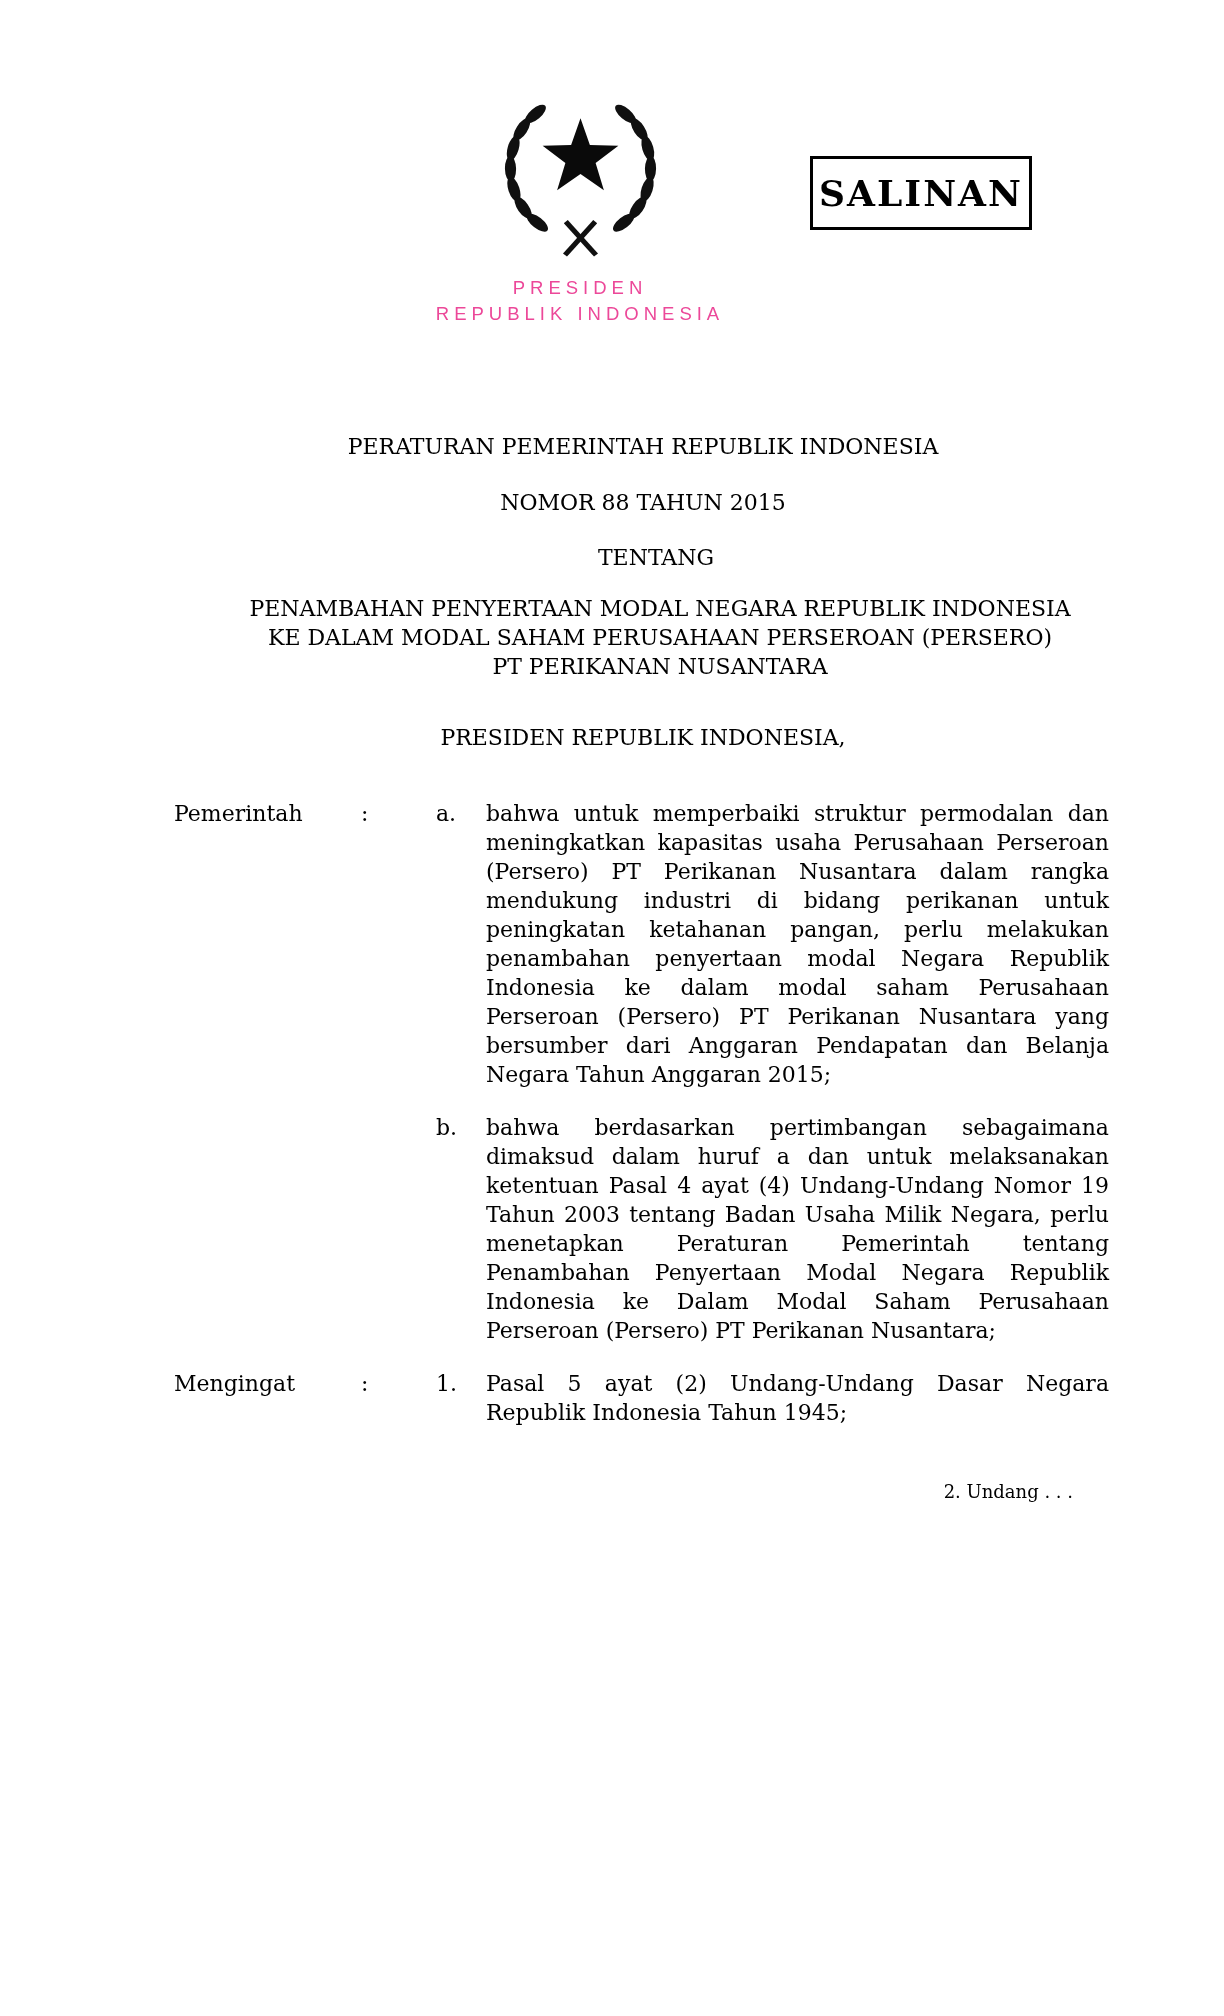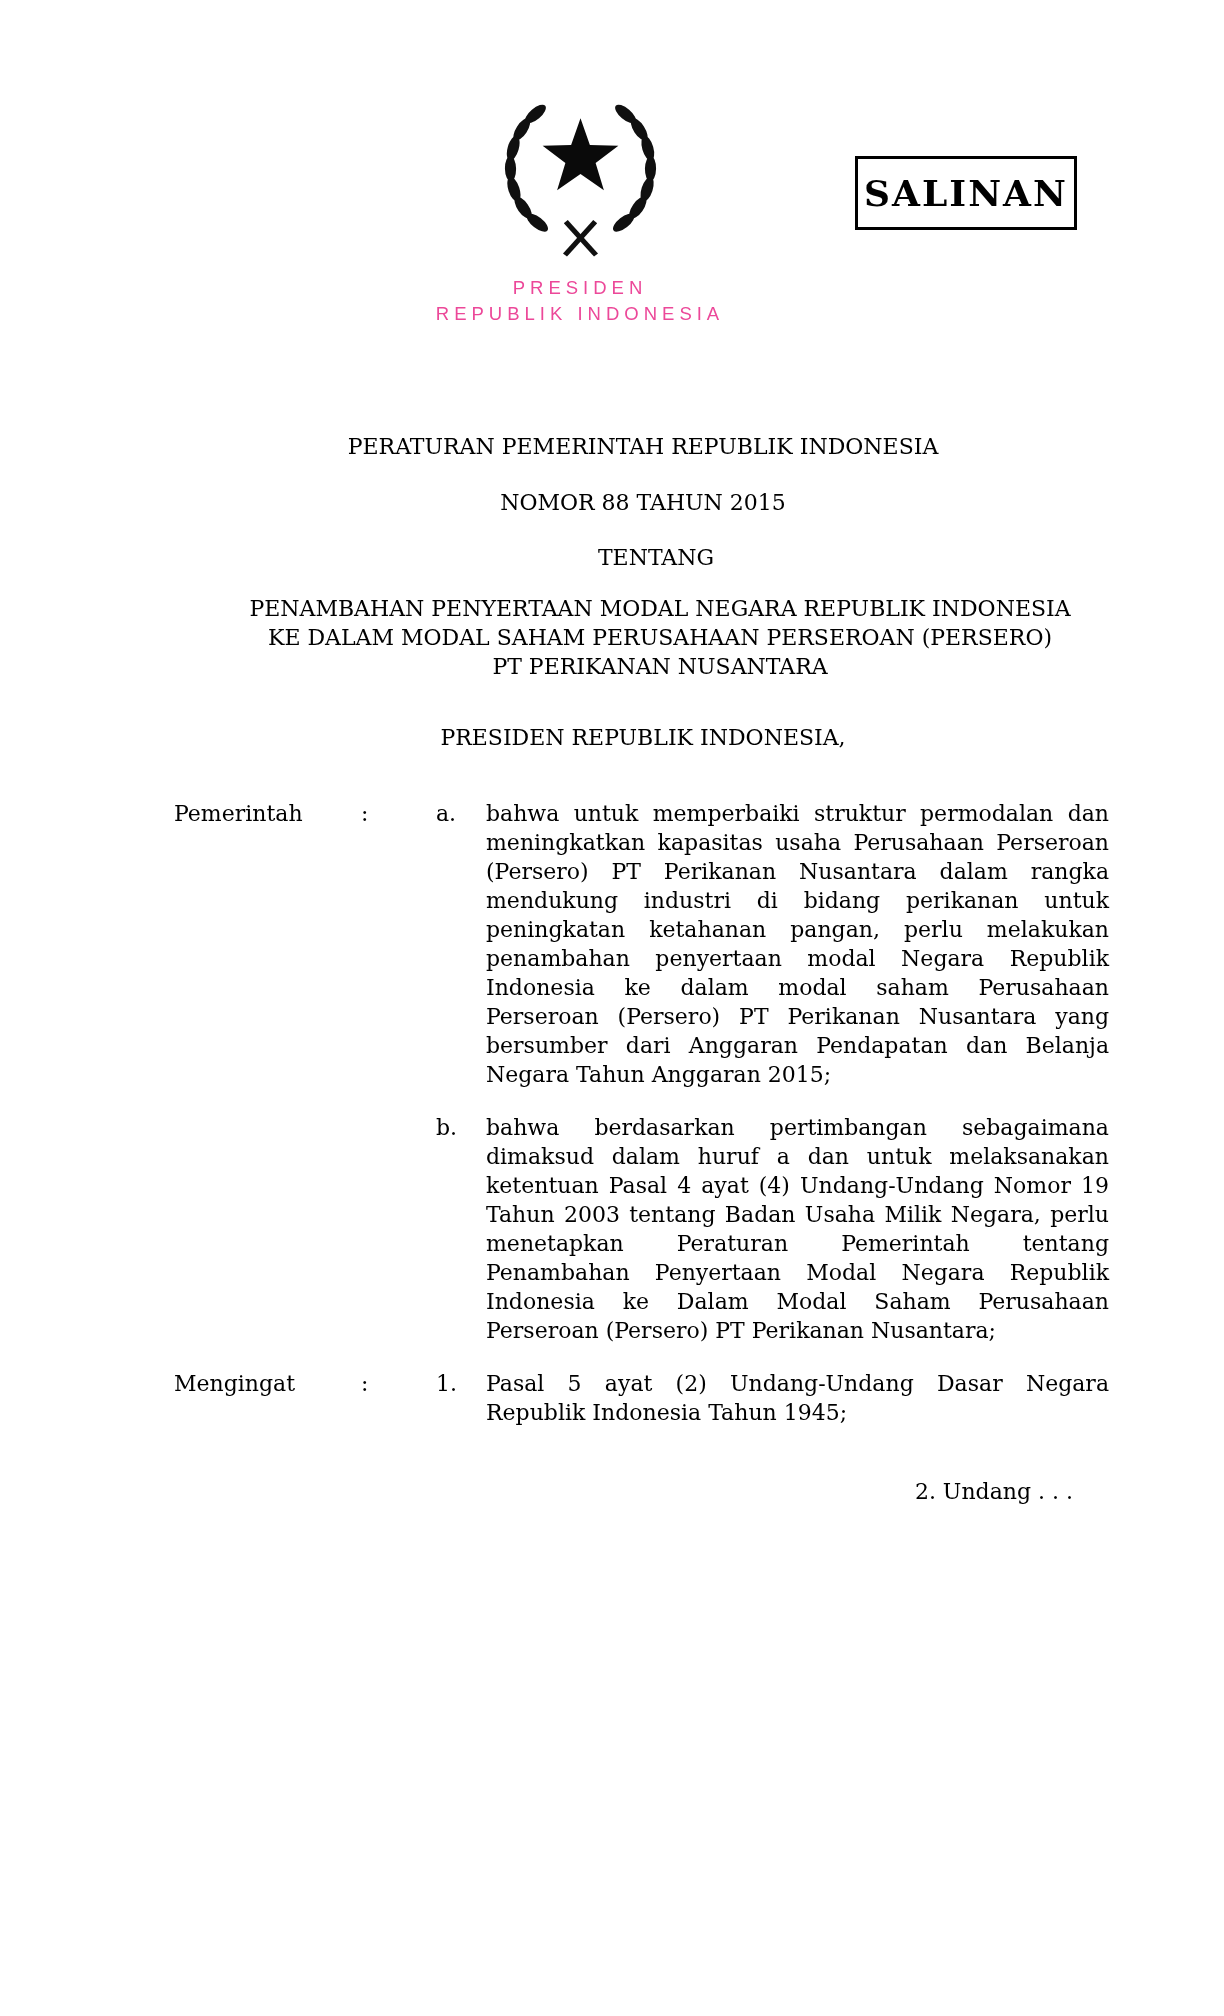--- a/index.html
+++ b/index.html
@@ -28,21 +28,21 @@
     letter-spacing: 5px;
     color: #ec4899;
     line-height: 26px;
   }
   .lh-line:first-of-type { margin-top: 12px; }
 
   
   .salinan {
     position: absolute;
     top: 156px;
-    left: 855px;
+    left: 810px;
     width: 222px;
     height: 74px;
     border: 3px solid #000;
     display: flex;
     align-items: center;
     justify-content: center;
   }
   .salinan span {
     font-weight: bold;
     font-size: 36px;
@@ -85,21 +85,21 @@
   .item-text {
     flex: 1;
     text-align: justify;
     line-height: 29px;
   }
   .recalling { margin-top: 24px; }
   .catchword {
     margin-top: 50px;
     text-align: right;
     padding-right: 36px;
-    font-size: 22px;
+    font-size: 18px;
     line-height: 30px;
   }
 </style>
 </head>
 <body>
 
 <div class="page">
 
   <div class="letterhead">
     <svg width="175" height="183" viewBox="0 0 220 230" aria-hidden="true">

